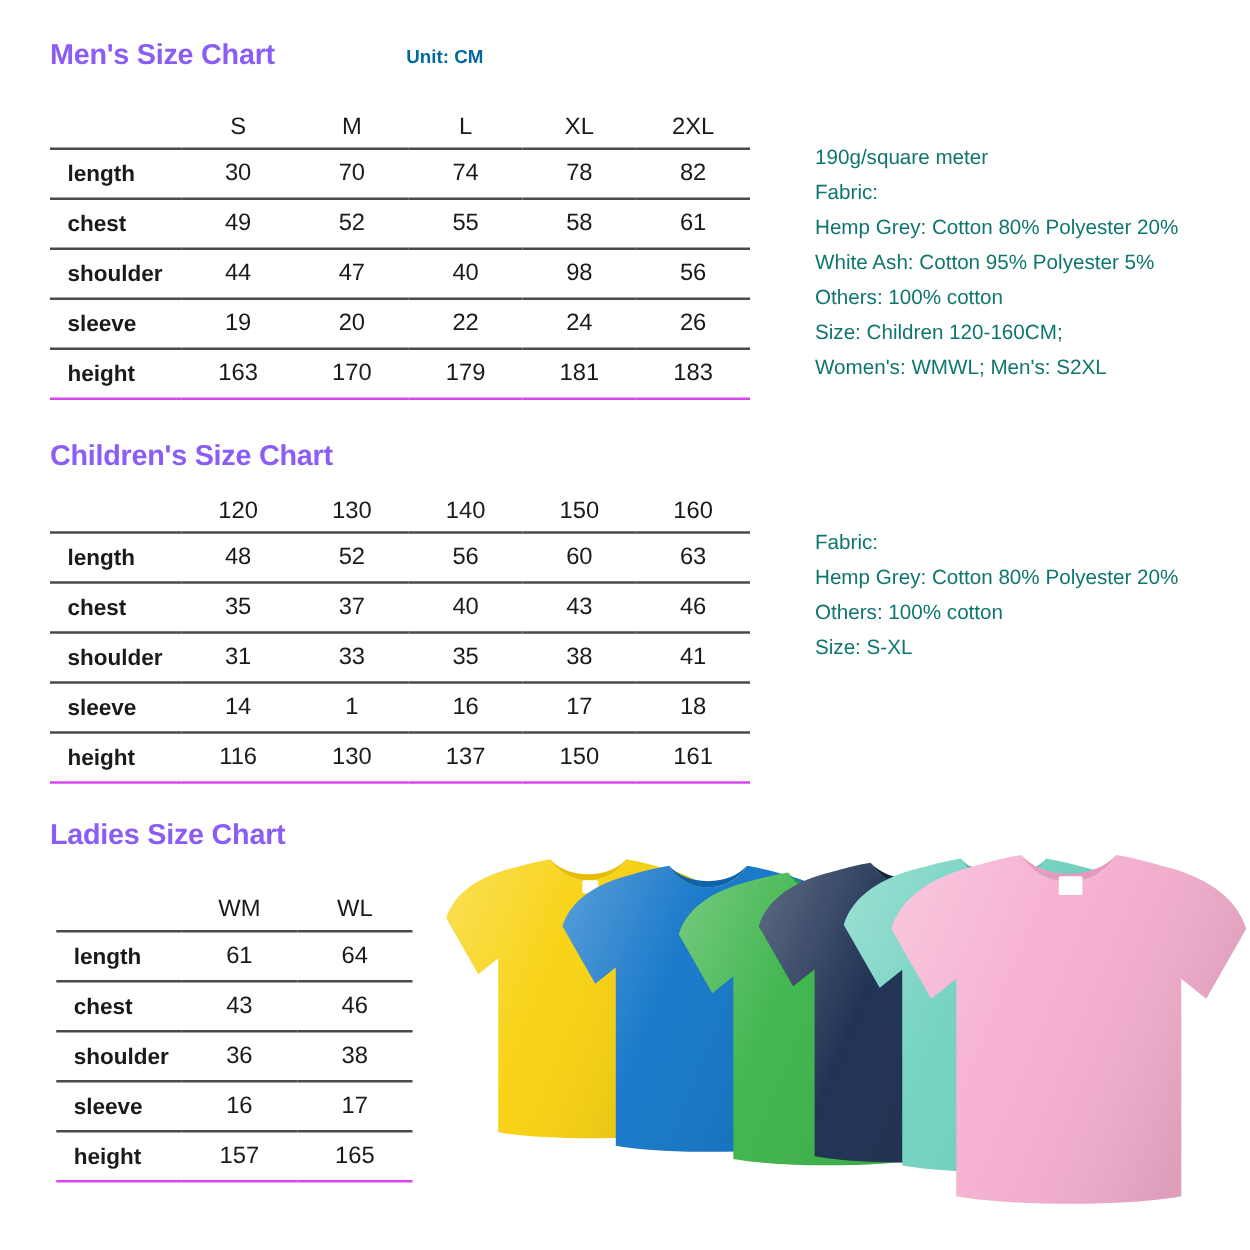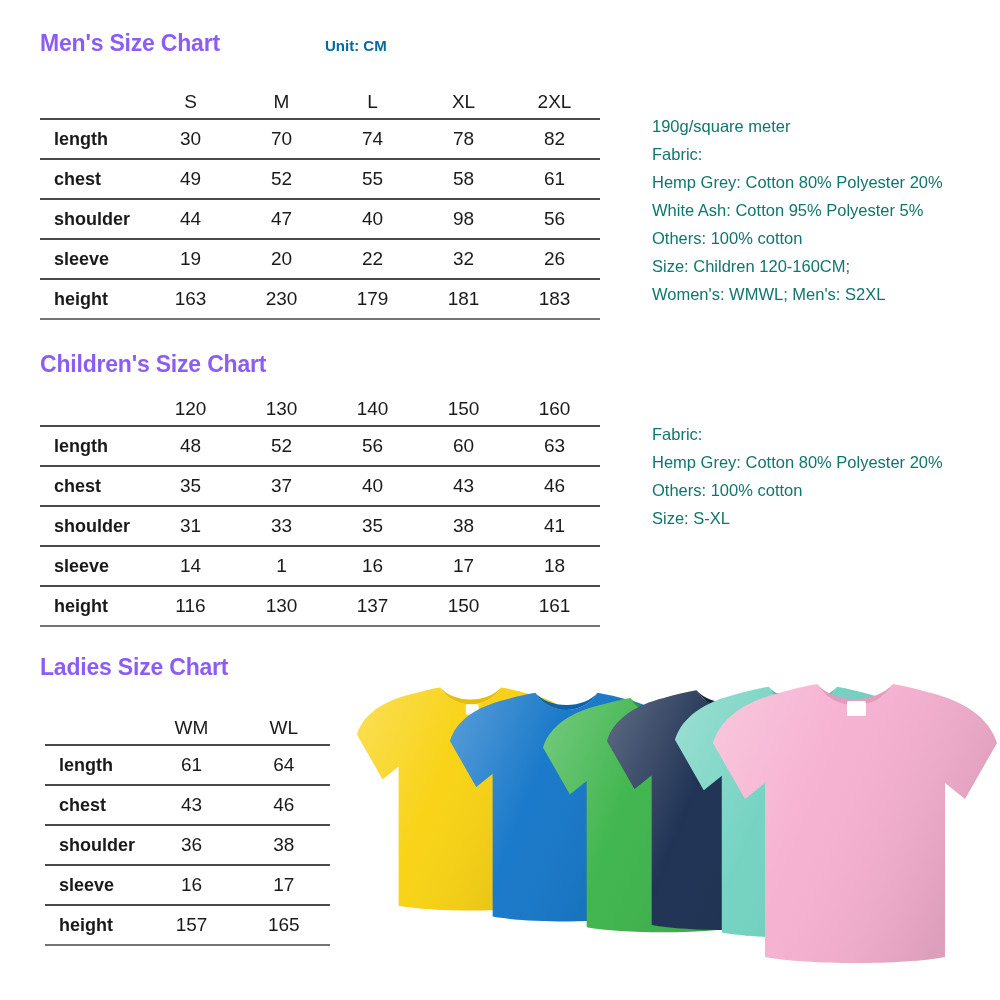--- a/index.html
+++ b/index.html
@@ -50,21 +50,21 @@
   }
   .size-table thead th {
     border: none;
     height: 32px;
     font-size: 19px;
   }
   .size-table tbody tr td {
     border-top: 2px solid #4a4a4a;
   }
   .size-table tbody tr:last-child td {
-    border-bottom: 2px solid #737373;
+    border-bottom: 2px solid #d946ef;
   }
   .size-table td.row-label,
   .size-table th.corner {
     text-align: left;
     padding-left: 14px;
     font-size: 18px;
     font-weight: bold;
   }
 
   
@@ -153,27 +153,27 @@
       <td>47</td>
       <td>40</td>
       <td>98</td>
       <td>56</td>
     </tr>
     <tr>
       <td class="row-label">sleeve</td>
       <td>19</td>
       <td>20</td>
       <td>22</td>
-      <td>32</td>
+      <td>24</td>
       <td>26</td>
     </tr>
     <tr>
       <td class="row-label">height</td>
       <td>163</td>
-      <td>230</td>
+      <td>170</td>
       <td>179</td>
       <td>181</td>
       <td>183</td>
     </tr>
   </tbody>
 </table>
 
 <div class="info-block" id="info-men">
   <div class="info-line">190g/square meter</div>
   <div class="info-line">Fabric:</div>

